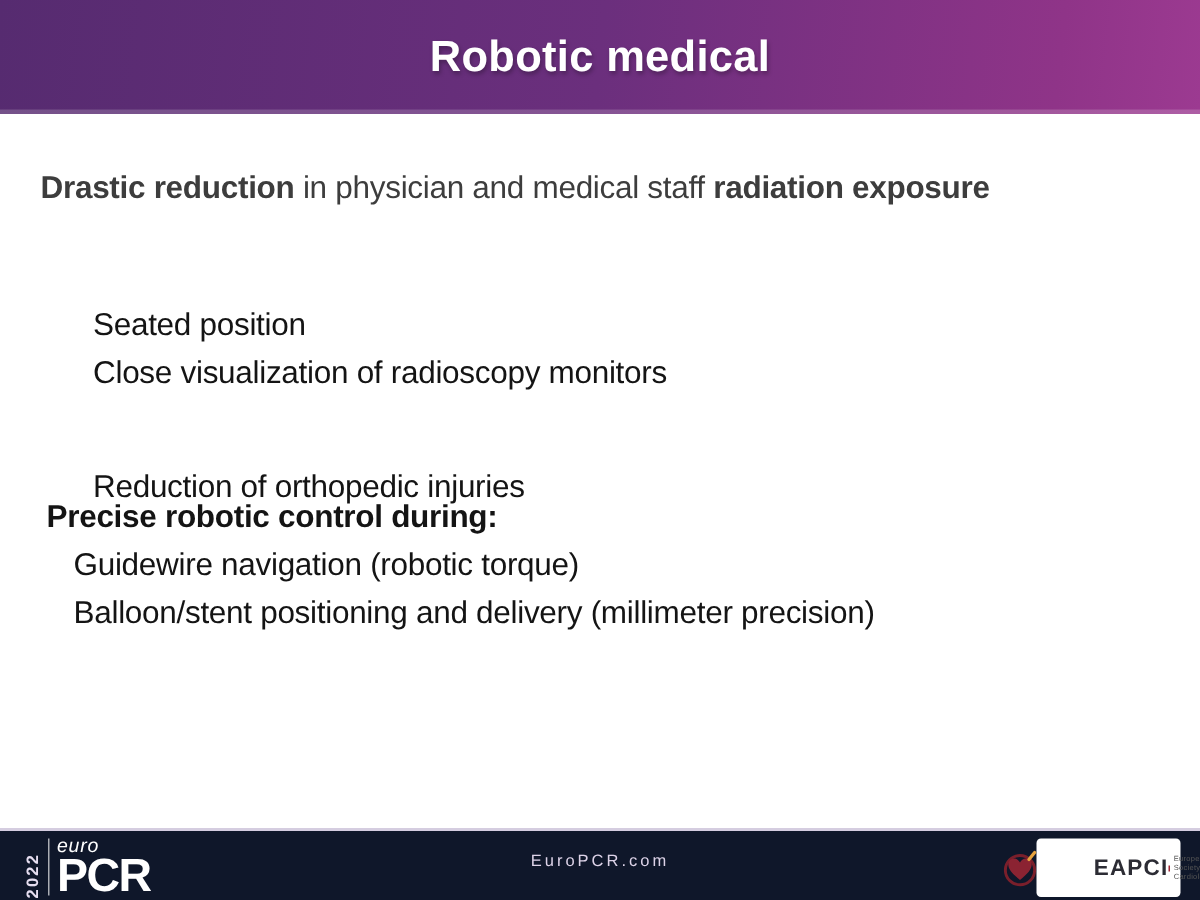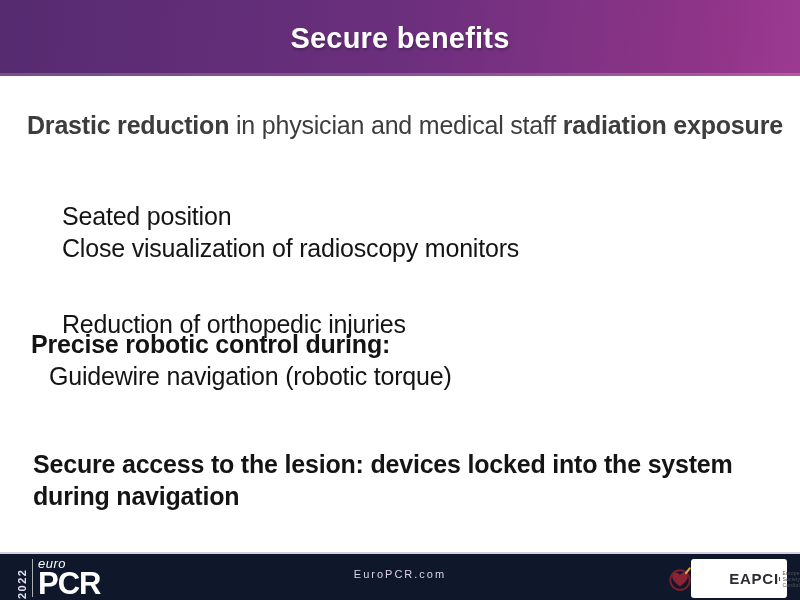--- a/index.html
+++ b/index.html
@@ -16,21 +16,21 @@
   }
   .header::after{
     content:"";position:absolute;left:0;right:0;bottom:0;height:3px;
     background:rgba(255,255,255,0.18);
   }
   .slide-title{
     color:#ffffff;font-size:29px;font-weight:bold;letter-spacing:0.2px;
     text-shadow:1px 2px 3px rgba(0,0,0,0.28);
   }
   
-  .bodytext{position:absolute;font-size:25px;line-height:31.5px;letter-spacing:-0.2px;color:#141414;white-space:nowrap;}
+  .bodytext{position:absolute;font-size:21px;line-height:31.5px;letter-spacing:-0.2px;color:#141414;white-space:nowrap;}
   .b{font-weight:bold;}
   .line-radiation{top:110px;left:27px;color:#3d3d3d;}
   .line-ergo-head{top:169px;left:27px;font-weight:bold;}
   .line-ergo-1{top:201px;left:62px;}
   .line-ergo-2{top:233px;left:62px;}
   .line-ergo-3{top:264px;left:62px;margin-top:45px;}
   .line-ctrl-head{top:329px;left:31px;font-weight:bold;}
   .line-ctrl-1{top:361px;left:49px;}
   .line-ctrl-2{top:393px;left:49px;}
   .line-secure{top:449px;left:33px;font-weight:bold;white-space:normal;max-width:748px;}
@@ -63,35 +63,35 @@
   .eapci-sub{display:flex;align-items:center;gap:2px;margin-top:1px;}
   .eapci-square{width:4px;height:4px;background:#a02534;display:inline-block;}
   .eapci-subtitle{font-size:5px;color:#555;letter-spacing:0.2px;}
 </style>
 </head>
 <body>
 
 <div class="slide">
 
   <div class="header">
-    <div class="slide-title">Secure benefits</div>
+    <div class="slide-title">Robotic medical</div>
   </div>
 
   <div class="bodytext line-radiation">
     <span class="b">Drastic reduction</span><span> in physician and medical staff </span><span class="b">radiation exposure</span>
   </div>
 
   <div class="bodytext line-ergo-1">Seated position</div>
   <div class="bodytext line-ergo-2">Close visualization of radioscopy monitors</div>
   <div class="bodytext line-ergo-3">Reduction of orthopedic injuries</div>
 
   <div class="bodytext line-ctrl-1">Guidewire navigation (robotic torque)</div>
   <div class="bodytext line-ctrl-head">Precise robotic control during:</div>
+  <div class="bodytext line-ctrl-2">Balloon/stent positioning and delivery (millimeter precision)</div>
 
-  <div class="bodytext line-secure">Secure access to the lesion: devices locked into the system during navigation</div>
 
   <div class="footer">
 
     <div class="pcr-logo">
       <div class="pcr-year">2022</div>
       <div class="pcr-divider"></div>
       <div class="pcr-stack">
         <span class="pcr-euro">euro</span>
         <span class="pcr-main">PCR</span>
       </div>

